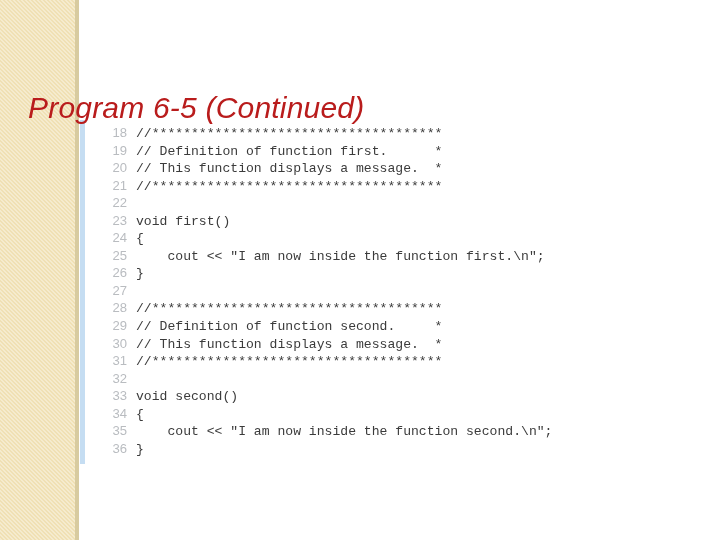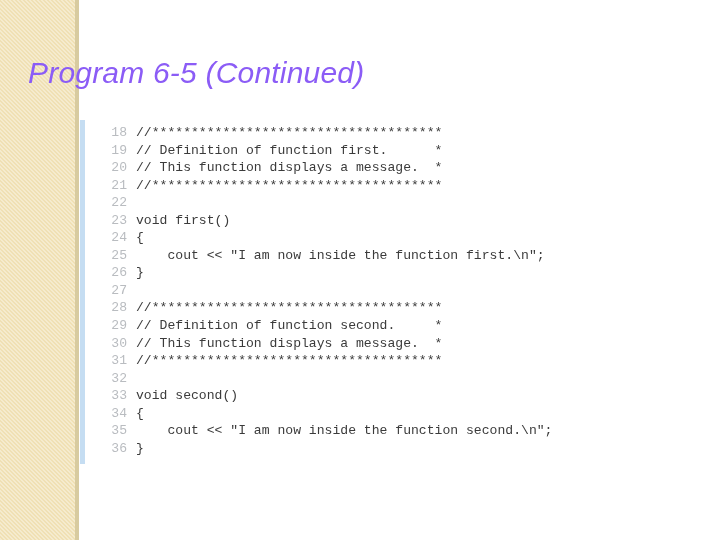--- a/index.html
+++ b/index.html
@@ -76,36 +76,36 @@
   .code-line {
     display: block;
     height: 17.55px;
     white-space: pre;
   }
   .lno {
     display: inline-block;
     width: 30px;
     text-align: right;
     color: #b9bcc0;
-    font-family: Liberation Mono, monospace;
+    font-family: Liberation Sans, sans-serif;
   }
   .ctext {
     display: inline-block;
     margin-left: 9px;
     color: #3b3b3b;
     font-family: "Liberation Mono", "DejaVu Sans Mono", monospace;
     white-space: pre;
   }
 </style>
 </head>
 <body>
 
 <div id="slide" style="background: rgb(255, 255, 255);">
 
   <div id="sidebar" style="background-color: rgb(240, 224, 180);"></div>
   <div id="sidebar-edge" style="background: rgb(216, 203, 160);"></div>
   <div id="code-rule" style="background: rgb(197, 221, 242);"></div>
 
-  <div id="title" style="color: #8b5cf6;">Program 6-5 (Continued)</div>
+  <div id="title" style="color: #b91c1c; margin-top: 35px;">Program 6-5 (Continued)</div>
 
   <div id="code"><span class="code-line"><span class="lno" style="color: rgb(185, 188, 192);">18</span><span class="ctext" style="color: rgb(59, 59, 59);">//*************************************</span></span><span class="code-line"><span class="lno" style="color: rgb(185, 188, 192);">19</span><span class="ctext" style="color: rgb(59, 59, 59);">// Definition of function first.      *</span></span><span class="code-line"><span class="lno" style="color: rgb(185, 188, 192);">20</span><span class="ctext" style="color: rgb(59, 59, 59);">// This function displays a message.  *</span></span><span class="code-line"><span class="lno" style="color: rgb(185, 188, 192);">21</span><span class="ctext" style="color: rgb(59, 59, 59);">//*************************************</span></span><span class="code-line"><span class="lno" style="color: rgb(185, 188, 192);">22</span><span class="ctext" style="color: rgb(59, 59, 59);"></span></span><span class="code-line"><span class="lno" style="color: rgb(185, 188, 192);">23</span><span class="ctext" style="color: rgb(59, 59, 59);">void first()</span></span><span class="code-line"><span class="lno" style="color: rgb(185, 188, 192);">24</span><span class="ctext" style="color: rgb(59, 59, 59);">{</span></span><span class="code-line"><span class="lno" style="color: rgb(185, 188, 192);">25</span><span class="ctext" style="color: rgb(59, 59, 59);">    cout &lt;&lt; "I am now inside the function first.\n";</span></span><span class="code-line"><span class="lno" style="color: rgb(185, 188, 192);">26</span><span class="ctext" style="color: rgb(59, 59, 59);">}</span></span><span class="code-line"><span class="lno" style="color: rgb(185, 188, 192);">27</span><span class="ctext" style="color: rgb(59, 59, 59);"></span></span><span class="code-line"><span class="lno" style="color: rgb(185, 188, 192);">28</span><span class="ctext" style="color: rgb(59, 59, 59);">//*************************************</span></span><span class="code-line"><span class="lno" style="color: rgb(185, 188, 192);">29</span><span class="ctext" style="color: rgb(59, 59, 59);">// Definition of function second.     *</span></span><span class="code-line"><span class="lno" style="color: rgb(185, 188, 192);">30</span><span class="ctext" style="color: rgb(59, 59, 59);">// This function displays a message.  *</span></span><span class="code-line"><span class="lno" style="color: rgb(185, 188, 192);">31</span><span class="ctext" style="color: rgb(59, 59, 59);">//*************************************</span></span><span class="code-line"><span class="lno" style="color: rgb(185, 188, 192);">32</span><span class="ctext" style="color: rgb(59, 59, 59);"></span></span><span class="code-line"><span class="lno" style="color: rgb(185, 188, 192);">33</span><span class="ctext" style="color: rgb(59, 59, 59);">void second()</span></span><span class="code-line"><span class="lno" style="color: rgb(185, 188, 192);">34</span><span class="ctext" style="color: rgb(59, 59, 59);">{</span></span><span class="code-line"><span class="lno" style="color: rgb(185, 188, 192);">35</span><span class="ctext" style="color: rgb(59, 59, 59);">    cout &lt;&lt; "I am now inside the function second.\n";</span></span><span class="code-line"><span class="lno" style="color: rgb(185, 188, 192);">36</span><span class="ctext" style="color: rgb(59, 59, 59);">}</span></span></div>
 
 </div>
 
 </body></html>

